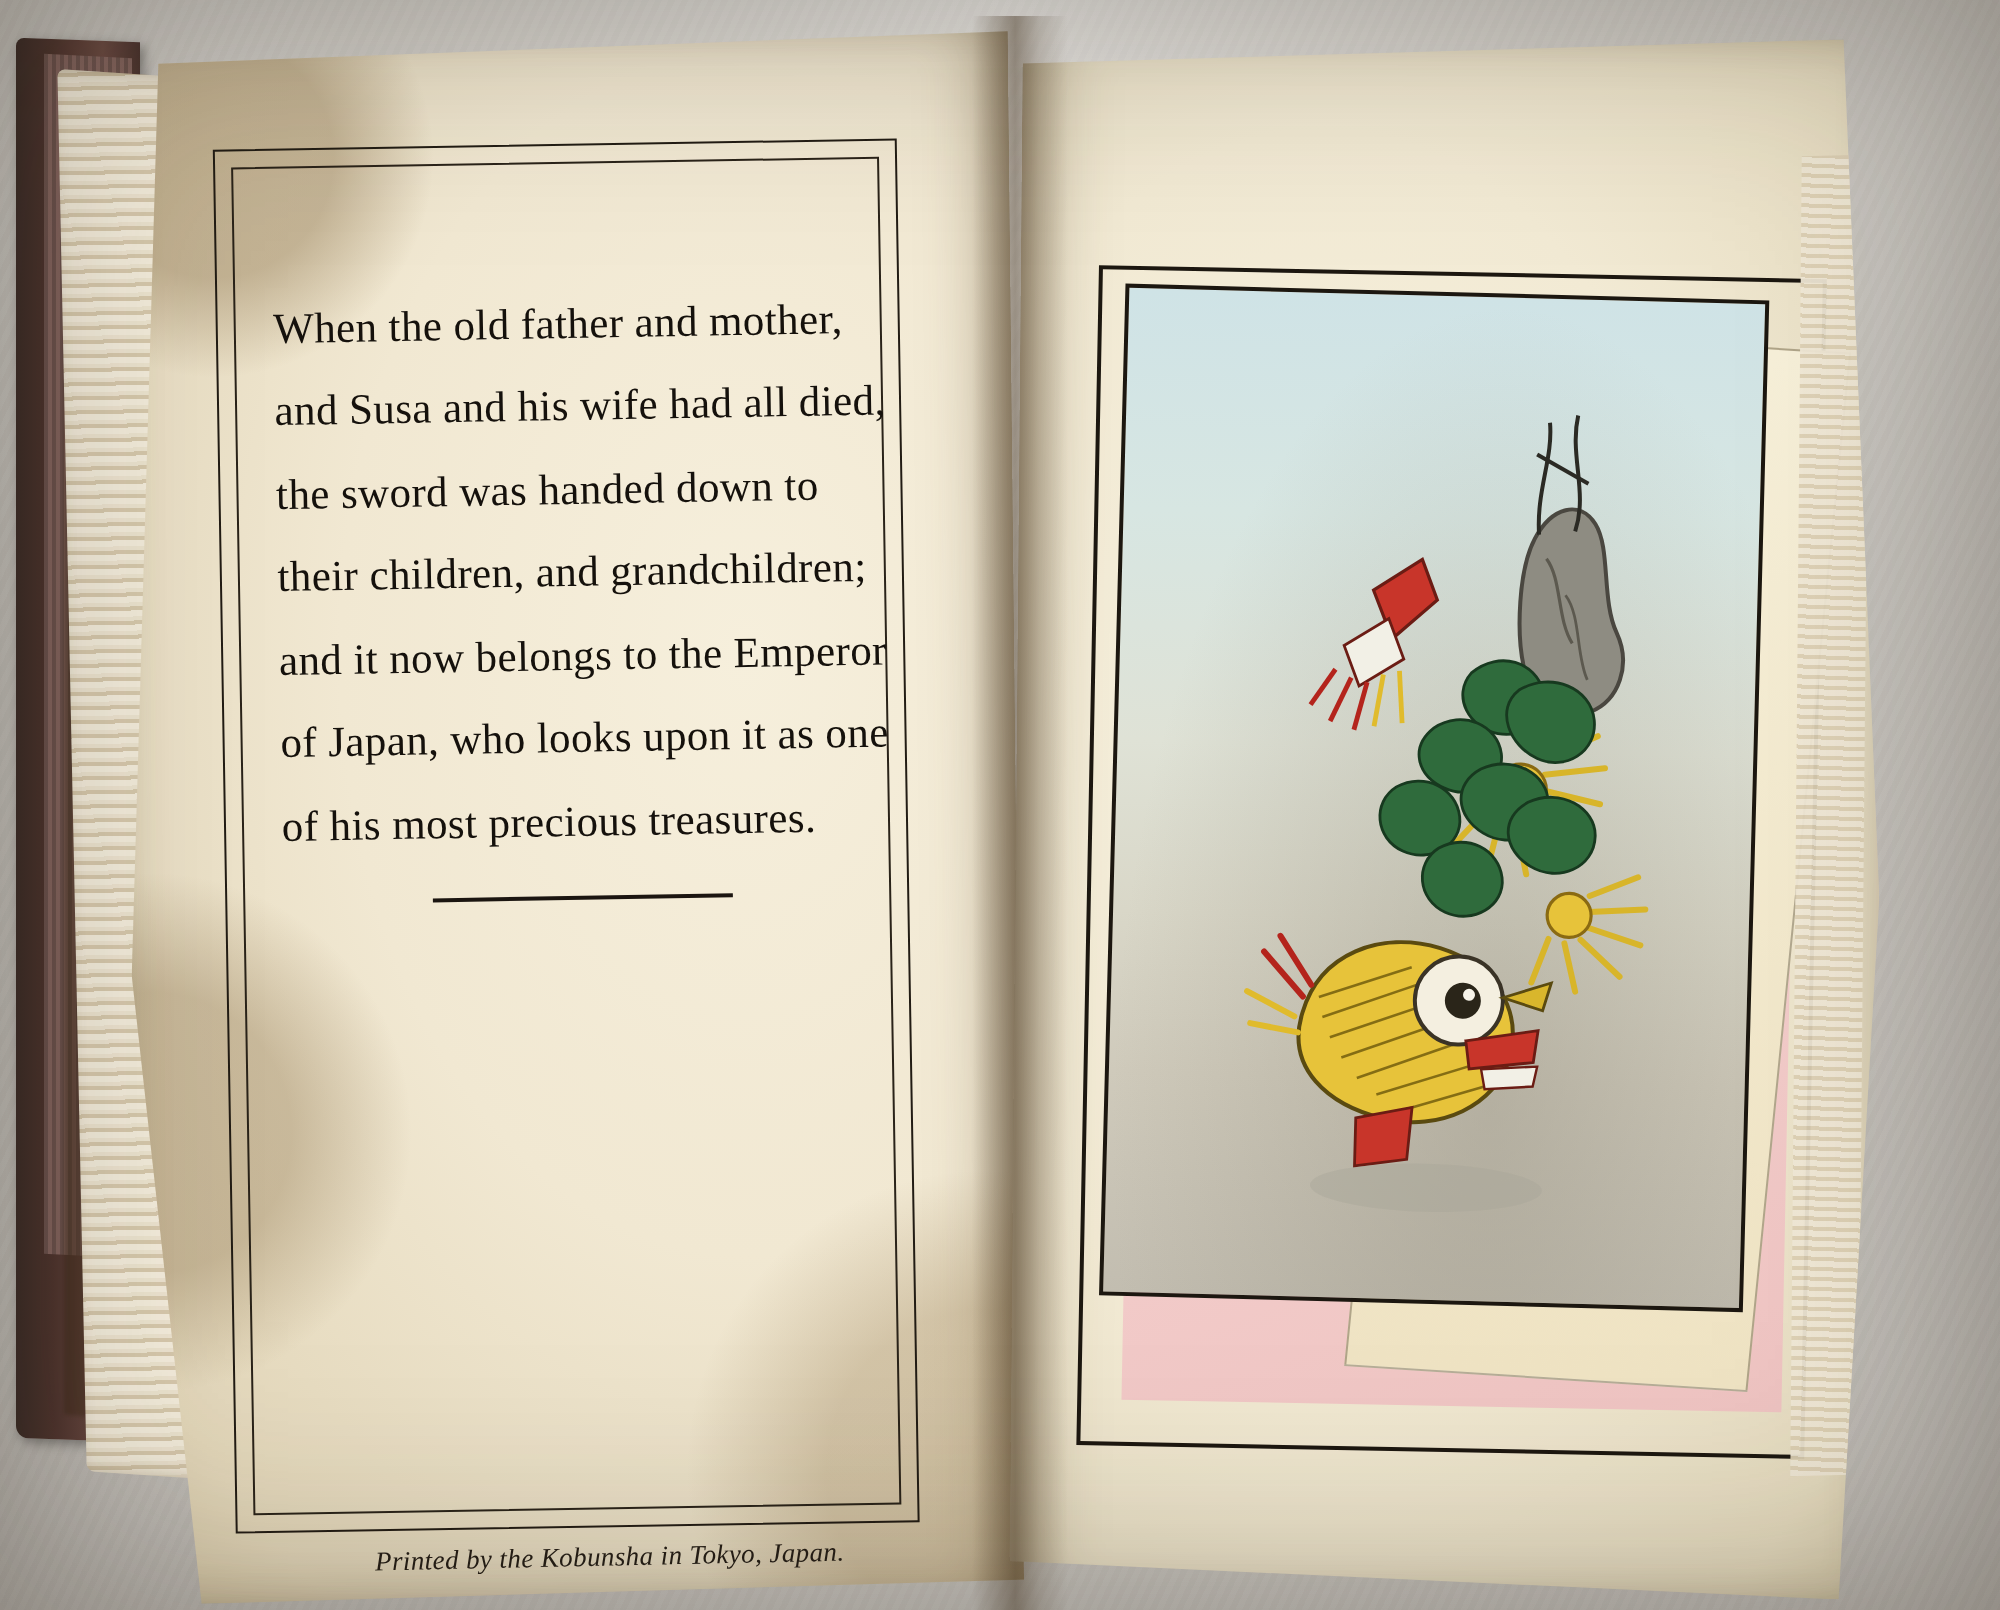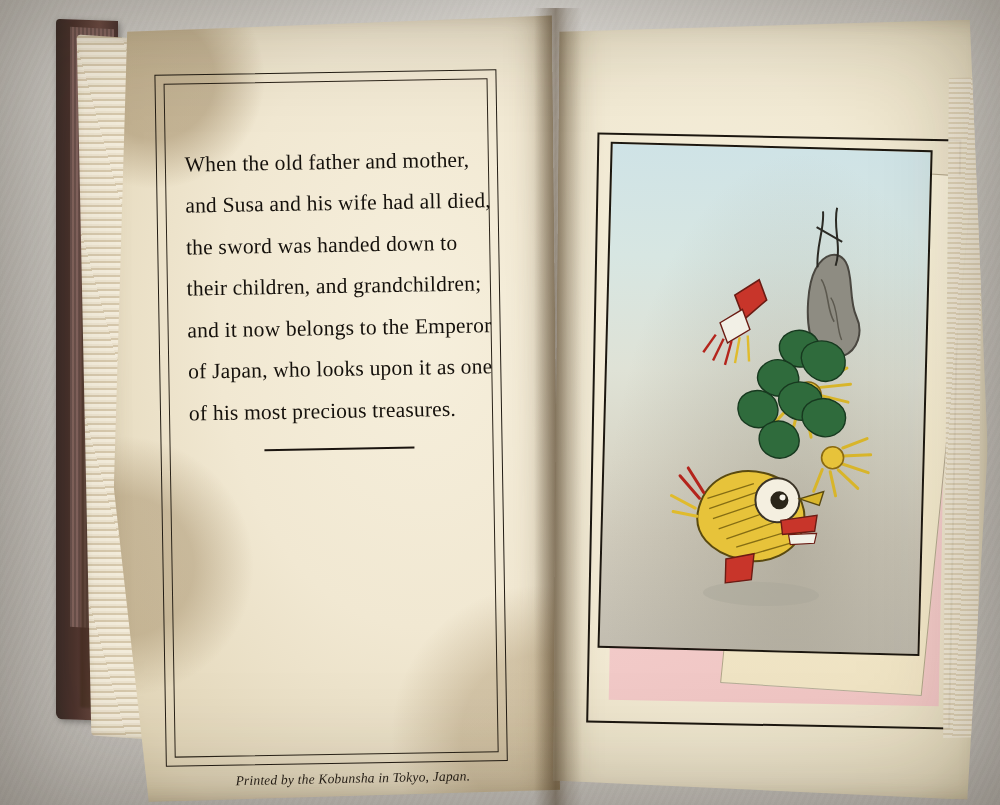--- a/index.html
+++ b/index.html
@@ -31,21 +31,20 @@
     opacity:.5;
   }
 
   
   .book {
     position: absolute;
     left: 8px;
     top: 8px;
     width: 832px;
     height: 793px;
-    margin-left: 48px;
   }
 
   
   .cover-left {
     position: absolute;
     left: 0; top: 12px;
     width: 62px; height: 700px;
     background: linear-gradient(90deg,#3a2b26 0%, #4d332d 30%, #6b4a42 70%, #4a332e 100%);
     border-radius: 4px 0 0 6px;
     box-shadow: 2px 2px 6px rgba(0,0,0,.35);

